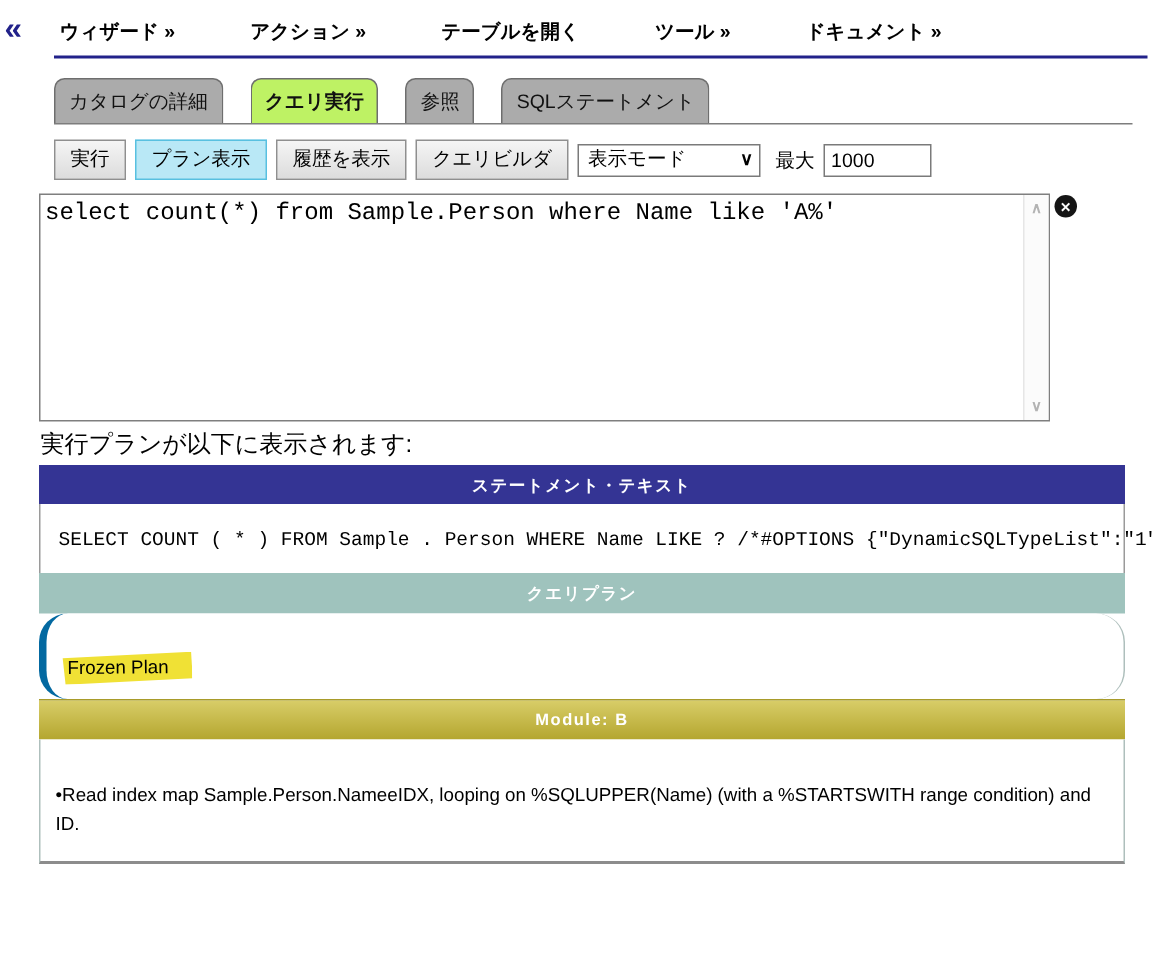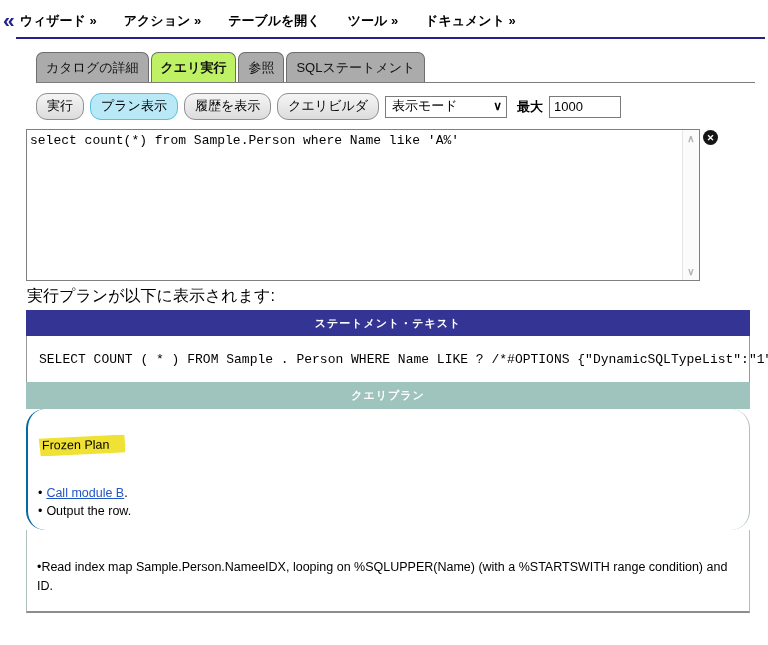--- a/index.html
+++ b/index.html
@@ -1,63 +1,63 @@
 <!DOCTYPE html>
 <html style="--header-blue: #343494; --plan-teal: #9fc3bd; --module-olive-light: #d8cd68; --module-olive-dark: #b4a62f; --cost-teal: #1a6b70; --highlight-yellow: #f0e135; --link-blue: #2356c5; --link-indigo: #333399; --nav-navy: #22228a; --active-button-cyan: #b9e8f6;"><head>
 <meta charset="utf-8">
 <style>
   html,body{margin:0;padding:0;background:#fff;}
   body{width:768px;height:645px;overflow:hidden;font-family:"Liberation Sans",sans-serif;color:#000;}
 
   
   .nav-bar{display:flex;align-items:flex-start;padding:12px 3px 0 3px;}
   .collapse-icon{color:var(--nav-navy);font-size:21px;font-weight:bold;line-height:16px;cursor:pointer;}
-  .menu{flex:1;margin-left:1px;border-bottom:2px solid var(--nav-navy);padding:0 0 7px 4px;display:flex;gap:27px;}
+  .menu{flex:1;margin-left:21px;border-bottom:2px solid var(--nav-navy);padding:0 0 7px 4px;display:flex;gap:50px;}
   .menu-item{font-weight:bold;font-size:13px;cursor:pointer;white-space:nowrap;}
 
   
-  .tabs{margin:13px 13px 0 36px;display:flex;align-items:flex-end;border-bottom:1px solid #7d7d7d;}
+  .tabs{margin:13px 13px 0 36px;display:flex;align-items:flex-end;border-bottom:1px solid #7d7d7d;gap:16px;}
   .tab{background:#ababab;border:1px solid #6e6e6e;border-bottom:none;border-radius:7px 7px 0 0;
        padding:6px 9px 5px;font-size:13px;margin-right:2px;color:#111;cursor:pointer;white-space:nowrap;}
   .tab.active{background:#bef264;font-weight:bold;}
 
   
   .toolbar{margin:10px 0 0 36px;display:flex;align-items:center;gap:6px;font-size:13px;}
   .btn{font-family:Liberation Serif, serif;font-size:13px;background:linear-gradient(#f5f5f5,#dcdcdc);
-       border:1px solid #8f8f8f;border-radius:11px;padding:3px 10px 4px;cursor:pointer;color:#000;}
+       border:1px solid #8f8f8f;border-radius:0;padding:3px 10px 4px;cursor:pointer;color:#000;}
   .btn.plan-active{background:var(--active-button-cyan);border:1px solid #58c0e0;}
   .select-box{width:122px;height:22px;border:1px solid #7a7a7a;background:#fff;display:flex;align-items:center;
        justify-content:space-between;padding:0 4px 2px 6px;cursor:pointer;box-sizing:border-box;}
   .select-chevron{font-weight:bold;font-size:12px;}
-  .max-label{font-weight:bold;margin-left:4px;}
+  .max-label{font-weight:normal;margin-left:4px;}
   .max-input{width:62px;height:18px;border:1px solid #7a7a7a;font-size:13px;padding:1px 4px;font-family:"Liberation Sans",sans-serif;}
   .more-options{margin-left:10px;font-weight:bold;font-size:12px;color:var(--link-indigo);
        background:#e7e7f3;padding:4px 10px;cursor:pointer;white-space:nowrap;}
 
   
   .editor-row{margin:9px 0 0 26px;display:flex;align-items:flex-start;}
   .editor{position:relative;width:674px;height:152px;border:1px solid #7f7f7f;background:#fff;box-sizing:border-box;cursor:text;}
-  .editor-text{font-family:"Liberation Mono","DejaVu Sans Mono",monospace;font-size:13px;padding:3px 22px 3px 3px;white-space:pre-wrap;}
+  .editor-text{font-family:"Liberation Mono","DejaVu Sans Mono",monospace;font-size:16px;padding:3px 22px 3px 3px;white-space:pre-wrap;}
   .scrollbar{position:absolute;top:0;right:0;bottom:0;width:16px;background:#fbfbfb;border-left:1px solid #e6e6e6;
        display:flex;flex-direction:column;justify-content:space-between;align-items:center;color:#b3b3b3;
        font-size:10px;font-weight:bold;padding:3px 0;}
   .close-btn{width:15px;height:15px;border-radius:50%;background:#151515;color:#fff;font-size:9px;font-weight:bold;
        display:flex;align-items:center;justify-content:center;margin:1px 0 0 3px;cursor:pointer;}
 
   .note{margin:5px 0 3px 27px;font-size:16px;}
 
   
   .panel{margin-left:26px;width:724px;box-sizing:border-box;}
   .hdr{height:26px;color:#fff;font-weight:bold;font-size:11px;display:flex;align-items:center;justify-content:center;letter-spacing:1px;}
   .hdr-blue{background:var(--header-blue);}
   .hdr-teal{background:var(--plan-teal);height:27px;}
   .hdr-olive{background:linear-gradient(var(--module-olive-light),var(--module-olive-dark));height:27px;border-top:1px solid #a89b2a;box-sizing:border-box;}
   .sql-row{border-left:1px solid #9a9a9a;border-right:1px solid #9a9a9a;background:#fff;padding:16px 4px 15px 12px;
        font-family:"Liberation Mono","DejaVu Sans Mono",monospace;font-size:13px;white-space:nowrap;}
-  .plan-body{border-left:2px solid #0369a1;border-right:1px solid #aebfbc;background:#fff;padding:26px 10px 10px 10px;font-size:12.5px;border-radius:19px;}
+  .plan-body{border-left:5px solid #0369a1;border-right:1px solid #aebfbc;background:#fff;padding:26px 10px 10px 10px;font-size:12.5px;border-radius:19px;}
   .frozen{display:inline-block;background:var(--highlight-yellow);padding:3px 16px 4px 4px;font-size:12.5px;
        transform:rotate(-0.6deg);clip-path:polygon(1% 16%,99% 0,100% 84%,3% 100%);}
   .cost{margin-top:22px;font-weight:bold;font-size:14px;color:var(--cost-teal);}
   .steps{margin-top:28px;line-height:18px;}
   .step .bullet{margin-right:4px;}
   .link{color:var(--link-blue);text-decoration:underline;cursor:pointer;}
   .module-body{border-left:1px solid #aebfbc;border-right:1px solid #aebfbc;border-bottom:2px solid #8c8c8c;
        background:#fff;padding:28px 10px 15px 10px;font-size:12.5px;line-height:19px;}
 </style>
 </head>
@@ -107,29 +107,22 @@
 
 <div class="note">実行プランが以下に表示されます:</div>
 
 <div class="panel">
   <div class="hdr hdr-blue">ステートメント・テキスト</div>
   <div class="sql-row">SELECT COUNT ( * ) FROM Sample . Person WHERE Name LIKE ? /*#OPTIONS {"DynamicSQLTypeList":"1"} */</div>
 
   <div class="hdr hdr-teal">クエリプラン</div>
   <div class="plan-body">
     <span class="frozen">Frozen Plan</span>
-    <div class="steps">
-      <div class="step">
-        <span class="bullet">•</span><span class="link">Call module B</span><span>.</span>
-      </div>
-      <div class="step">
-        <span class="bullet">•</span><span>Output the row.</span>
-      </div>
-    </div>
   </div>
 
+  <div class="hdr hdr-olive">Module: B</div>
   <div class="module-body">
     <div class="module-step">
       <span class="bullet">•</span><span>Read index map Sample.Person.NameeIDX, looping on %SQLUPPER(Name) (with a %STARTSWITH range condition) and ID.</span>
     </div>
 
   </div>
 </div>
 
 </body></html>

